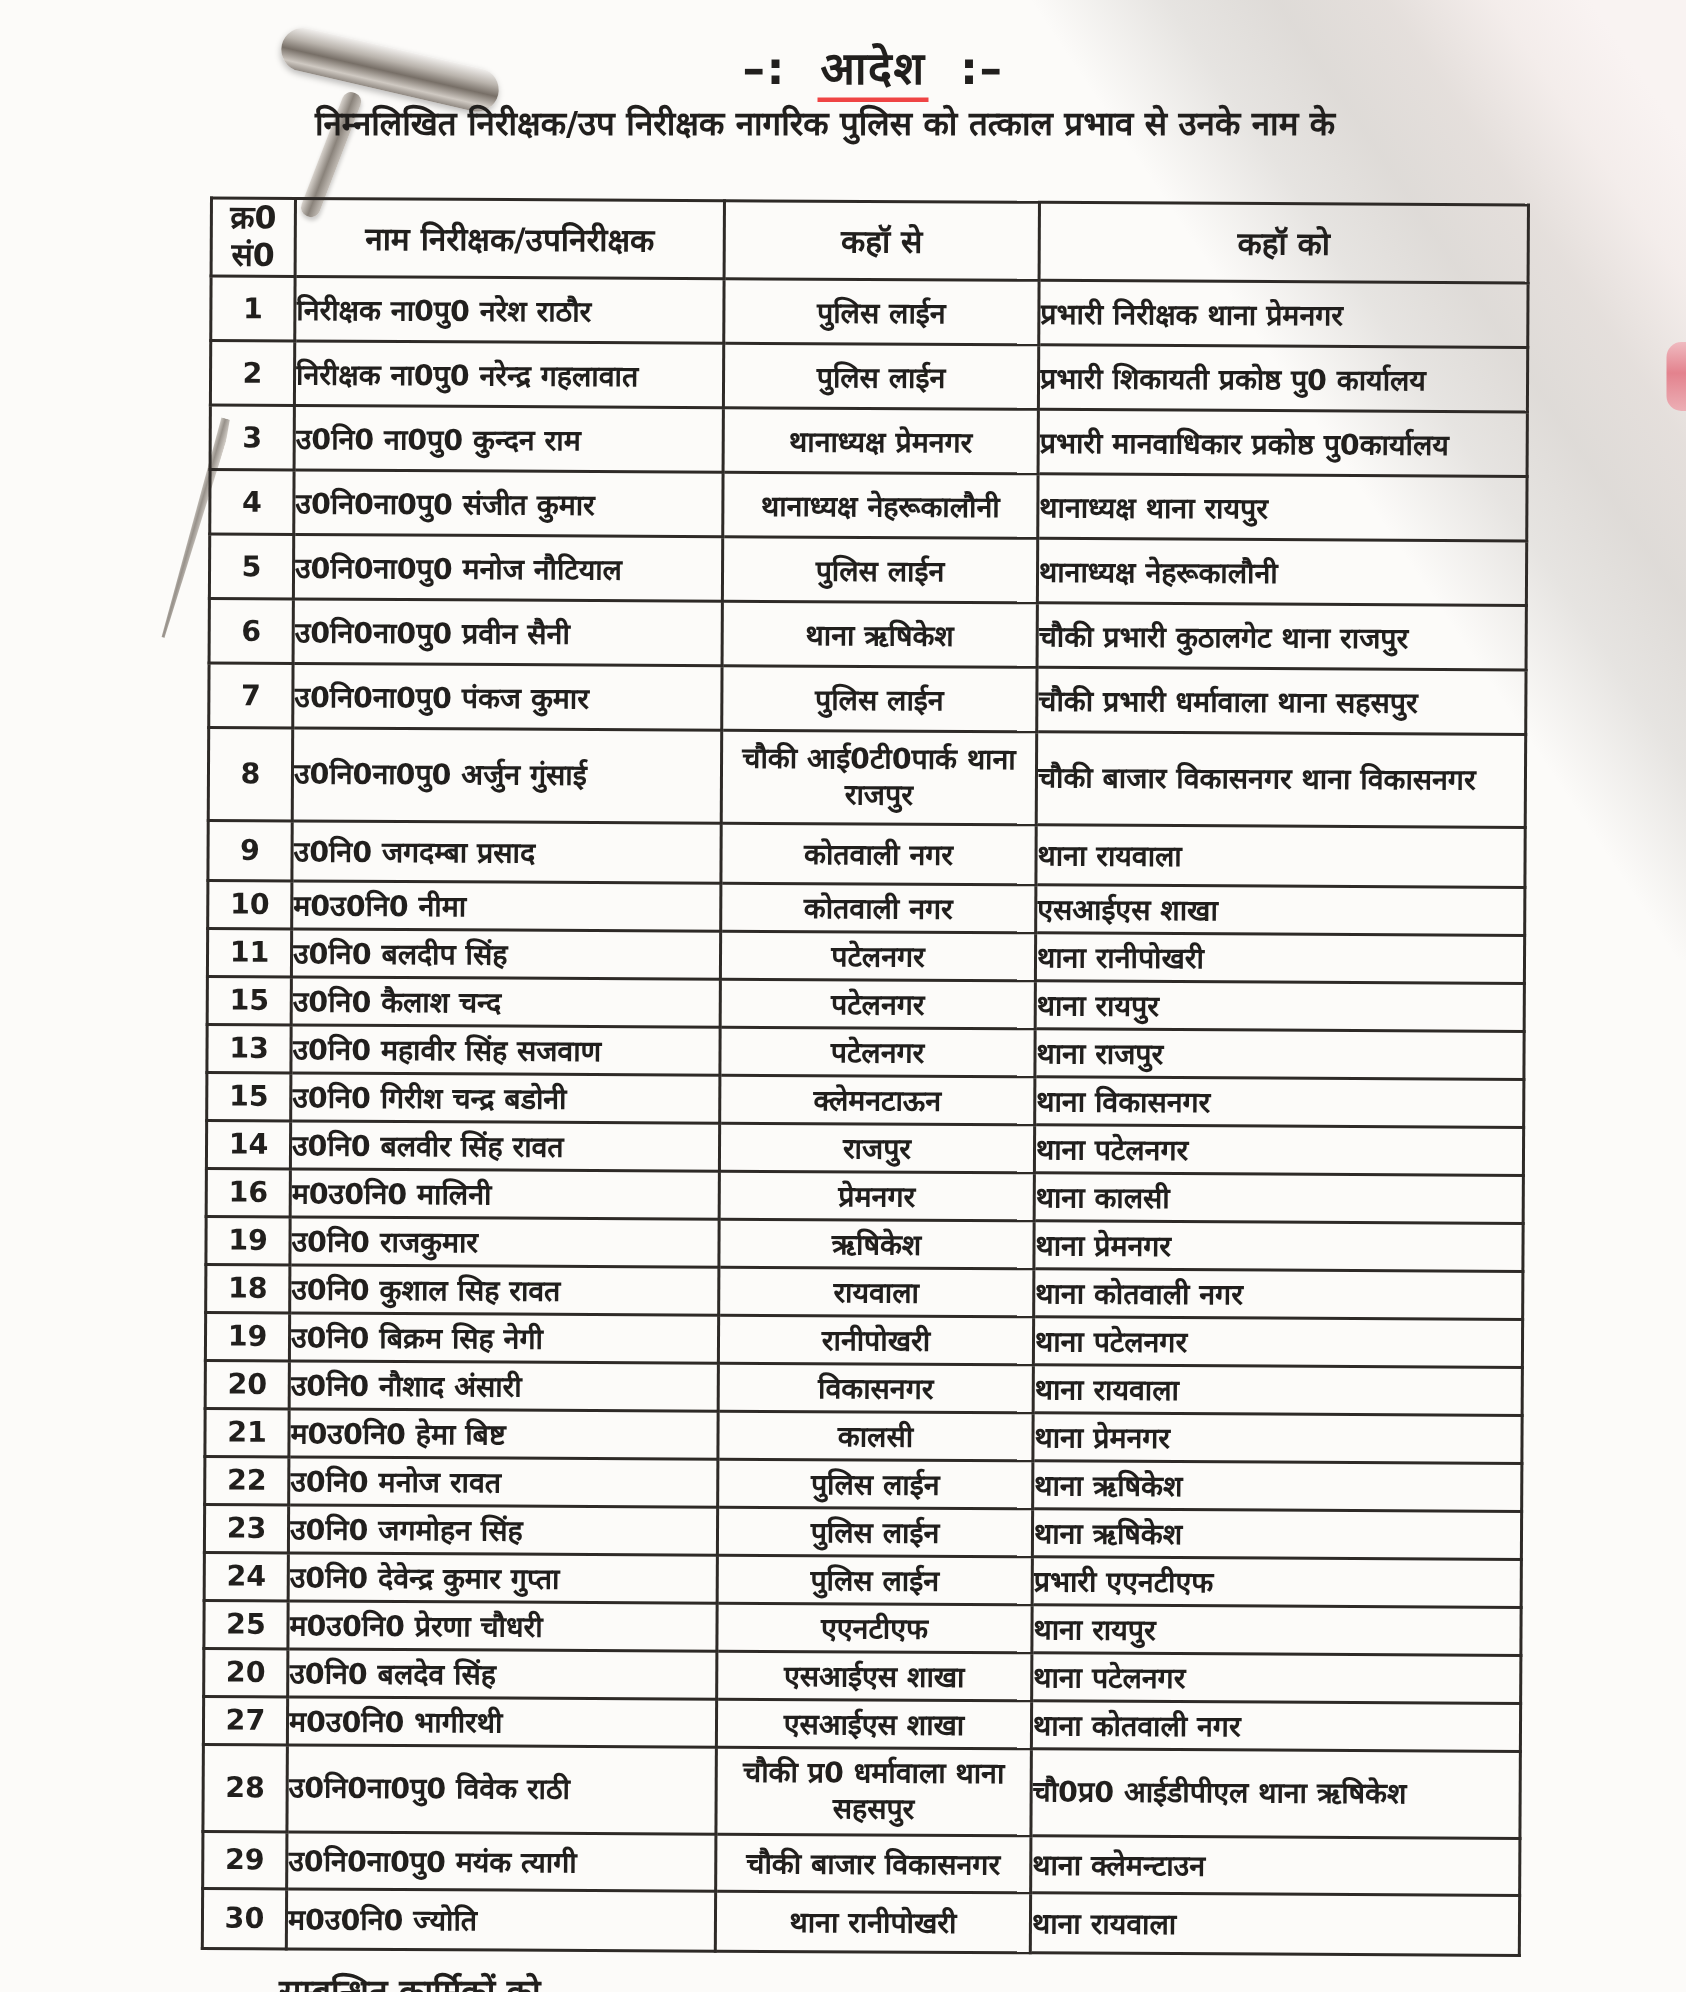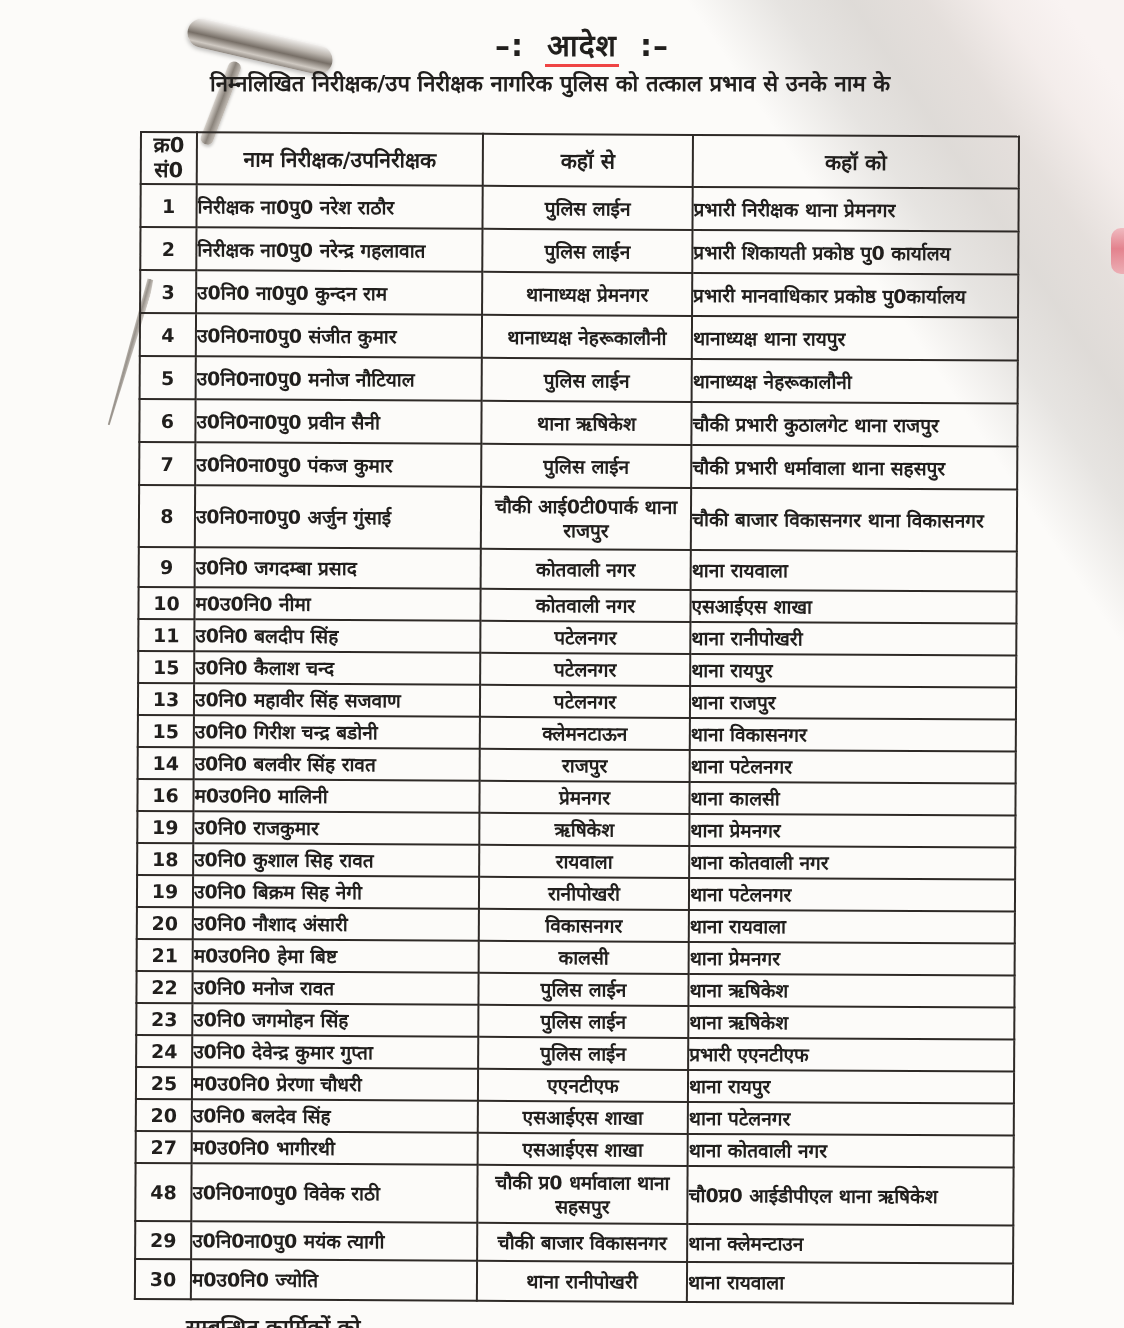--- a/index.html
+++ b/index.html
@@ -275,21 +275,21 @@
     <td class="col-from">एसआईएस शाखा</td>
     <td class="col-to">थाना पटेलनगर</td>
   </tr>
         <tr style="height: 32px;">
     <td class="col-sno">27</td>
     <td class="col-name">म0उ0नि0 भागीरथी</td>
     <td class="col-from">एसआईएस शाखा</td>
     <td class="col-to">थाना कोतवाली नगर</td>
   </tr>
         <tr class="wrap" style="height: 58px;">
-    <td class="col-sno">48</td>
+    <td class="col-sno">28</td>
     <td class="col-name">उ0नि0ना0पु0 विवेक राठी</td>
     <td class="col-from">चौकी प्र0 धर्मावाला थाना सहसपुर</td>
     <td class="col-to">चौ0प्र0 आईडीपीएल थाना ऋषिकेश</td>
   </tr>
         <tr style="height: 38px;">
     <td class="col-sno">29</td>
     <td class="col-name">उ0नि0ना0पु0 मयंक त्यागी</td>
     <td class="col-from">चौकी बाजार विकासनगर</td>
     <td class="col-to">थाना क्लेमन्टाउन</td>
   </tr>

